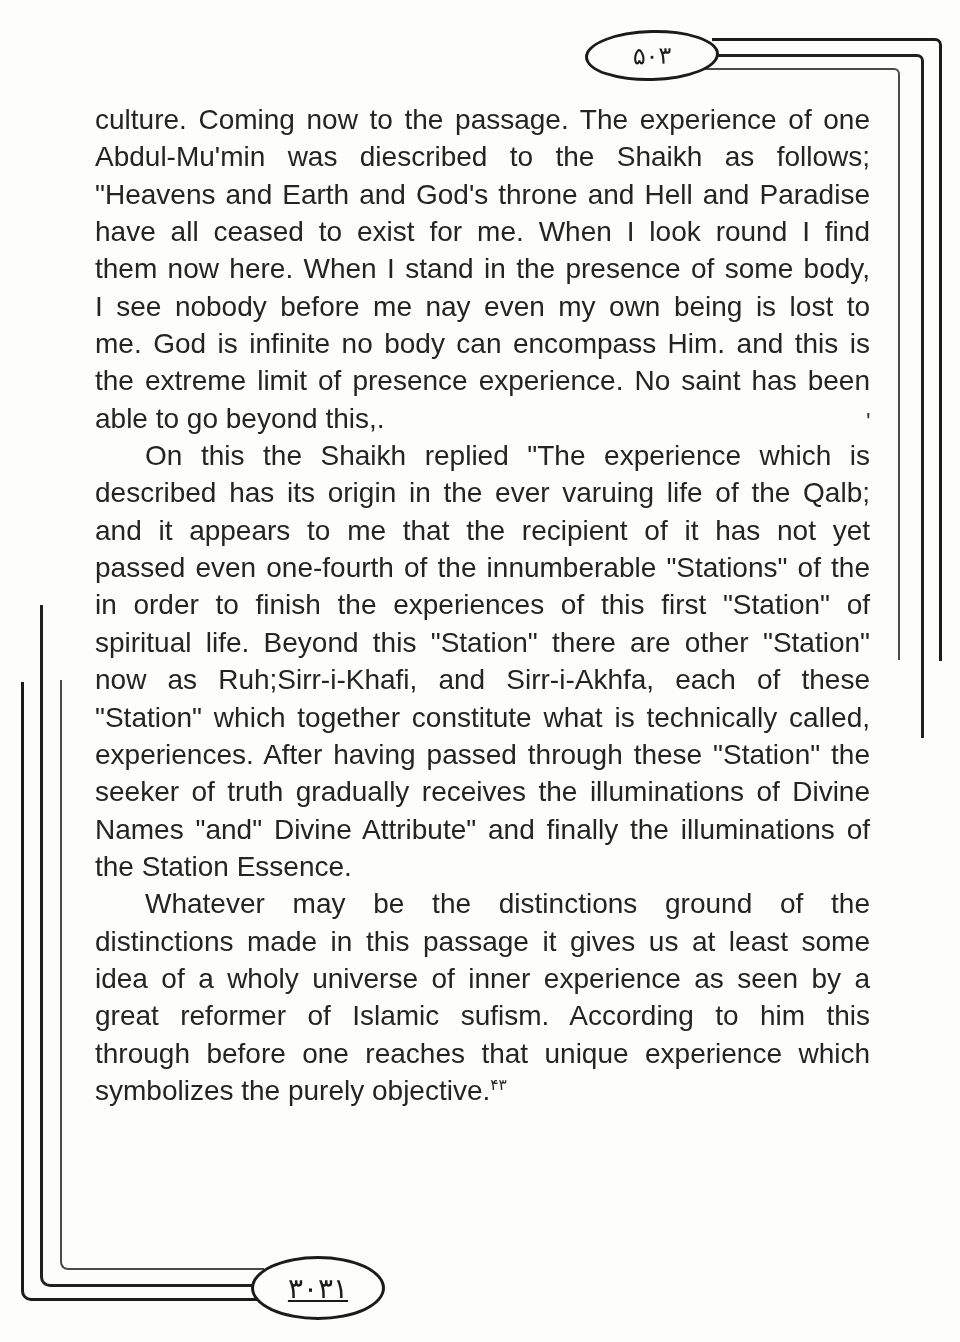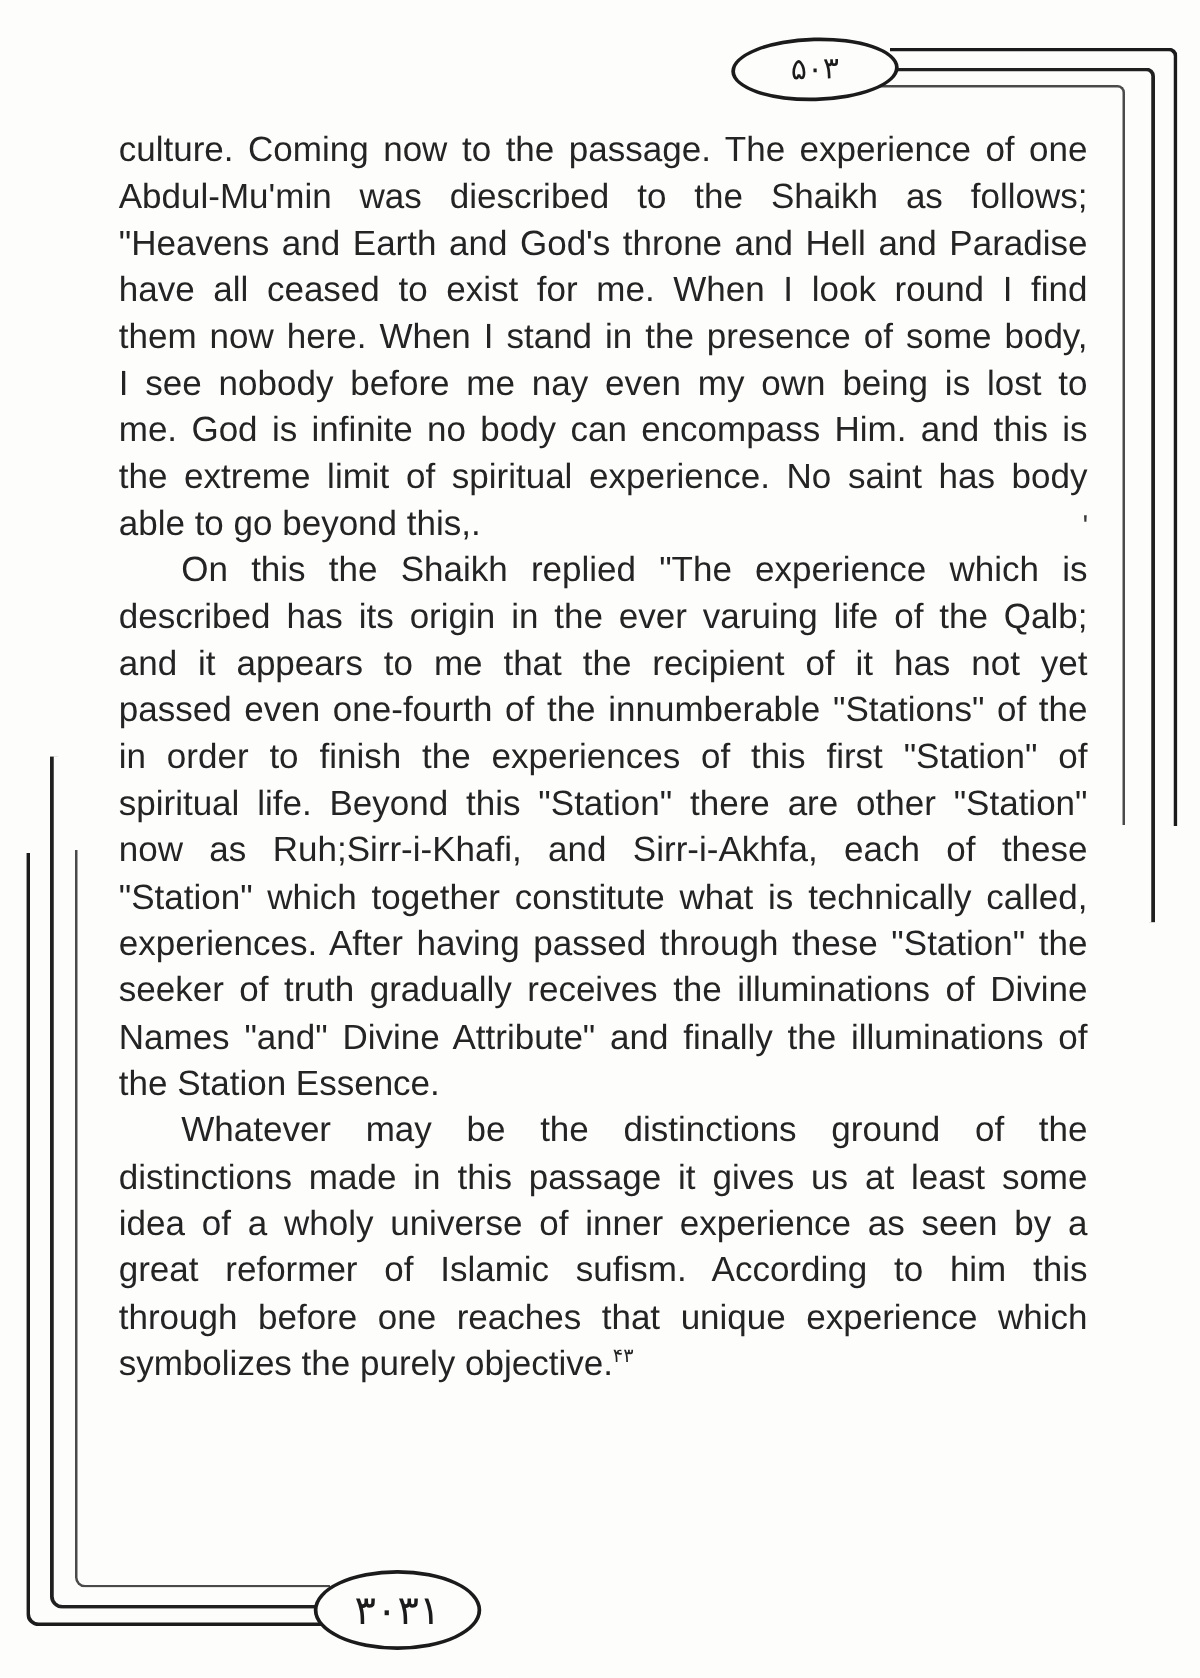--- a/index.html
+++ b/index.html
@@ -79,21 +79,21 @@
     border-radius:50%;
     display:flex; align-items:center; justify-content:center;
     color:#1b1b1b;
   }
   .badge-top {
     left:585px; top:30px; width:128px; height:45px;
     font-size:24px; letter-spacing:3px; transform:rotate(-1.5deg);
   }
   .badge-bottom {
     left:251px; top:1256px; width:128px; height:58px;
-    font-size:32px; letter-spacing:3px;
+    font-size:28px; letter-spacing:3px;text-decoration:underline;
   }
 
   .stray-mark {
     position:absolute; left:866px; top:408px;
     color:#3a3a3a; font-size:24px; z-index:3;
   }
 </style>
 </head>
 <body>
 
@@ -117,21 +117,21 @@
   <span class="stray-mark">'</span>
 
   <div class="text-block">
       <div class="line just">culture. Coming now to the passage. The experience of one</div>
       <div class="line just">Abdul-Mu'min was diescribed to the Shaikh as follows;</div>
       <div class="line just">"Heavens and Earth and God's throne and Hell and Paradise</div>
       <div class="line just">have all ceased to exist for me. When I look round I find</div>
       <div class="line just">them now here. When I stand in the presence of some body,</div>
       <div class="line just">I see nobody before me nay even my own being is lost to</div>
       <div class="line just">me. God is infinite no body can encompass Him. and this is</div>
-      <div class="line just">the extreme limit of spiritual experience. No saint has body</div>
+      <div class="line just">the extreme limit of presence experience. No saint has been</div>
       <div class="line">able to go beyond this,.</div>
       <div class="line just indent">On  this the Shaikh replied "The experience which is</div>
       <div class="line just">described has its origin in the ever varuing life of the Qalb;</div>
       <div class="line just">and it appears to me that the recipient of it has not yet</div>
       <div class="line just">passed even one-fourth of the innumberable "Stations" of the</div>
       <div class="line just">in order to finish the experiences of this first "Station" of</div>
       <div class="line just">spiritual life. Beyond this "Station" there are other "Station"</div>
       <div class="line just">now as Ruh;Sirr-i-Khafi, and Sirr-i-Akhfa, each of these</div>
       <div class="line just">"Station" which together constitute what is technically called,</div>
       <div class="line just">experiences. After having passed through these "Station" the</div>

